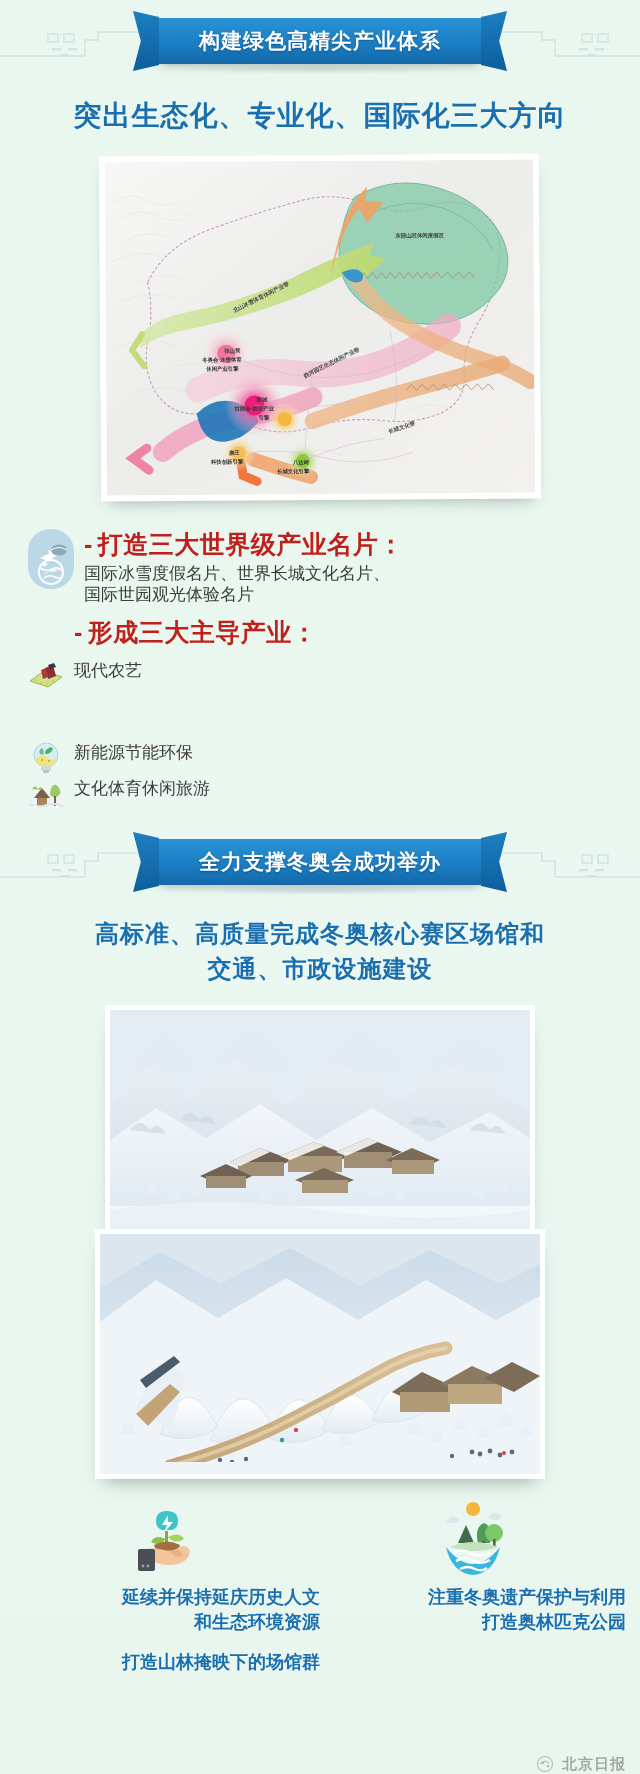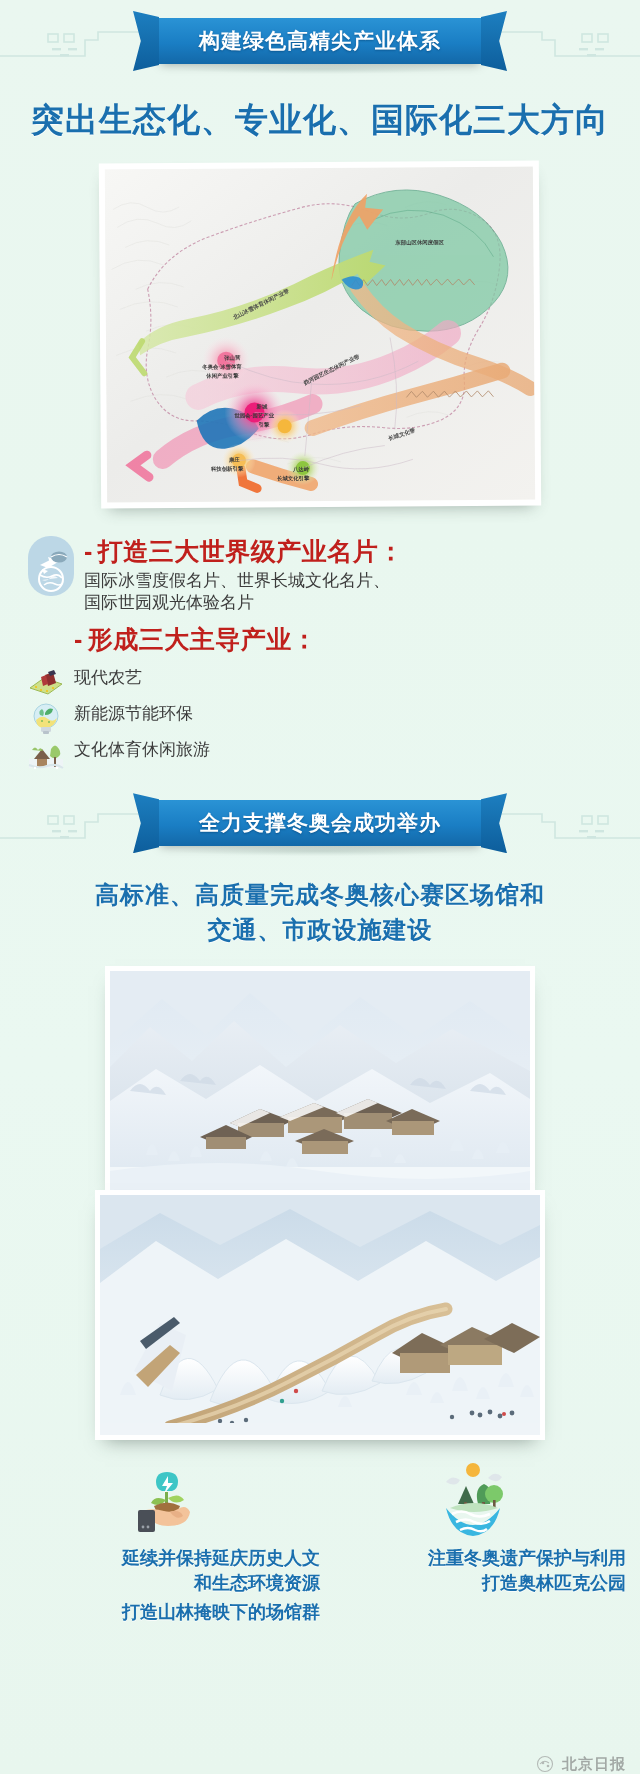--- a/index.html
+++ b/index.html
@@ -42,21 +42,21 @@
     clip-path:polygon(0 10%,100% 0,70% 50%,100% 100%,0 90%);
   }
   .ribbon-shadow{
     position:absolute;left:50%;transform:translateX(-50%);
     top:52px;width:300px;height:10px;border-radius:50%;
     background:radial-gradient(ellipse at center,rgba(120,150,140,.22),rgba(120,150,140,0) 70%);
   }
 
   
   .sec-heading{
-    text-align:center;color:#1a6fae;font-size:33px;font-weight:bold;
+    text-align:center;color:#1a6fae;font-size:28px;font-weight:bold;
     letter-spacing:1px;line-height:1.45;margin:22px 20px 0 20px;
     text-shadow:0 1px 1px rgba(255,255,255,.8);
   }
   .sec-heading.small{font-size:24px;}
 
   
   .map-card{
     position:relative;margin:18px auto 0 auto;width:440px;height:345px;
     background:#fff;padding:6px;box-sizing:border-box;
     box-shadow:0 8px 16px -8px rgba(60,80,70,.45);
@@ -335,21 +335,21 @@
           <circle cx="15" cy="24" r="1.1" fill="#f0c419"></circle>
           <circle cx="21" cy="25" r="1.1" fill="#f0c419"></circle>
           <circle cx="27" cy="22" r="1.1" fill="#f0c419"></circle>
         </svg>
       </div>
       <div class="mini-row">
         <span class="mini-label">现代农艺</span>
       </div>
     </div>
 
-    <div class="bullet-row" style="margin-bottom:0;">
+    <div class="bullet-row" style="margin-bottom:0;margin-top:46px;">
       <div class="bullet-icon small">
         <svg width="40" height="34" viewBox="0 0 40 34">
           <circle cx="20" cy="15" r="12" fill="#d7eef4" stroke="#a9d4e0" stroke-width="1"></circle>
           <path d="M10 19 q6 -6 12 -1 q5 4 9 -1 q-2 9 -11 10 q-9 1 -10 -8 Z" fill="#f2e27a"></path>
           <path d="M19 12 q3 -6 8 -4 q-1 6 -8 6 Z" fill="#4fae6a"></path>
           <path d="M14 14 q-2 -4 2 -6 q3 3 1 7 Z" fill="#6cc08a"></path>
           <circle cx="16" cy="20" r="1" fill="#7fbd5c"></circle>
           <circle cx="23" cy="21" r="1" fill="#7fbd5c"></circle>
           <rect x="15" y="26" width="10" height="5" rx="1.5" fill="#cfd8de"></rect>
           <rect x="17" y="30" width="6" height="3" rx="1" fill="#b8c3cb"></rect>
@@ -568,21 +568,21 @@
           <path d="M30 50 q13 -7 26 0 q-3 10 -13 10 q-10 0 -13 -10 Z" fill="#a1703e"></path>
           <path d="M22 54 q4 16 22 16 q20 0 22 -14 q-4 -8 -12 -3 q-6 4 -14 2 q-10 -3 -18 -1 Z" fill="#f3c39a"></path>
           <path d="M46 56 q10 -3 13 4 q-6 5 -13 -4 Z" fill="#e8b086"></path>
           <rect x="14" y="54" width="17" height="22" rx="2" fill="#4a4f57"></rect>
           <circle cx="19" cy="71" r="1.4" fill="#9aa0a8"></circle>
           <circle cx="24" cy="71" r="1.4" fill="#9aa0a8"></circle>
         </svg>
       </div>
       <div class="bcol-text">延续并保持延庆历史人文</div>
       <div class="bcol-text" style="margin-top:0;">和生态环境资源</div>
-      <div class="bcol-text" style="margin-top:4px;">打造山林掩映下的场馆群</div>
+      <div class="bcol-text" style="margin-top:16px;">打造山林掩映下的场馆群</div>
     </div>
 
     <div class="bcol">
       <div class="bicon">
         <svg width="86" height="86" viewBox="0 0 86 86">
           <circle cx="43" cy="14" r="7" fill="#f5b63c"></circle>
           <path d="M16 26 q6 -8 14 -2 q-4 8 -14 2 Z" fill="#dfe6ea"></path>
           <path d="M58 22 q7 -8 14 -1 q-5 8 -14 1 Z" fill="#dfe6ea"></path>
           <path d="M28 48 L36 30 L44 48 Z" fill="#3f6b4a"></path>
           <rect x="34" y="46" width="3" height="8" fill="#6d5a42"></rect>

